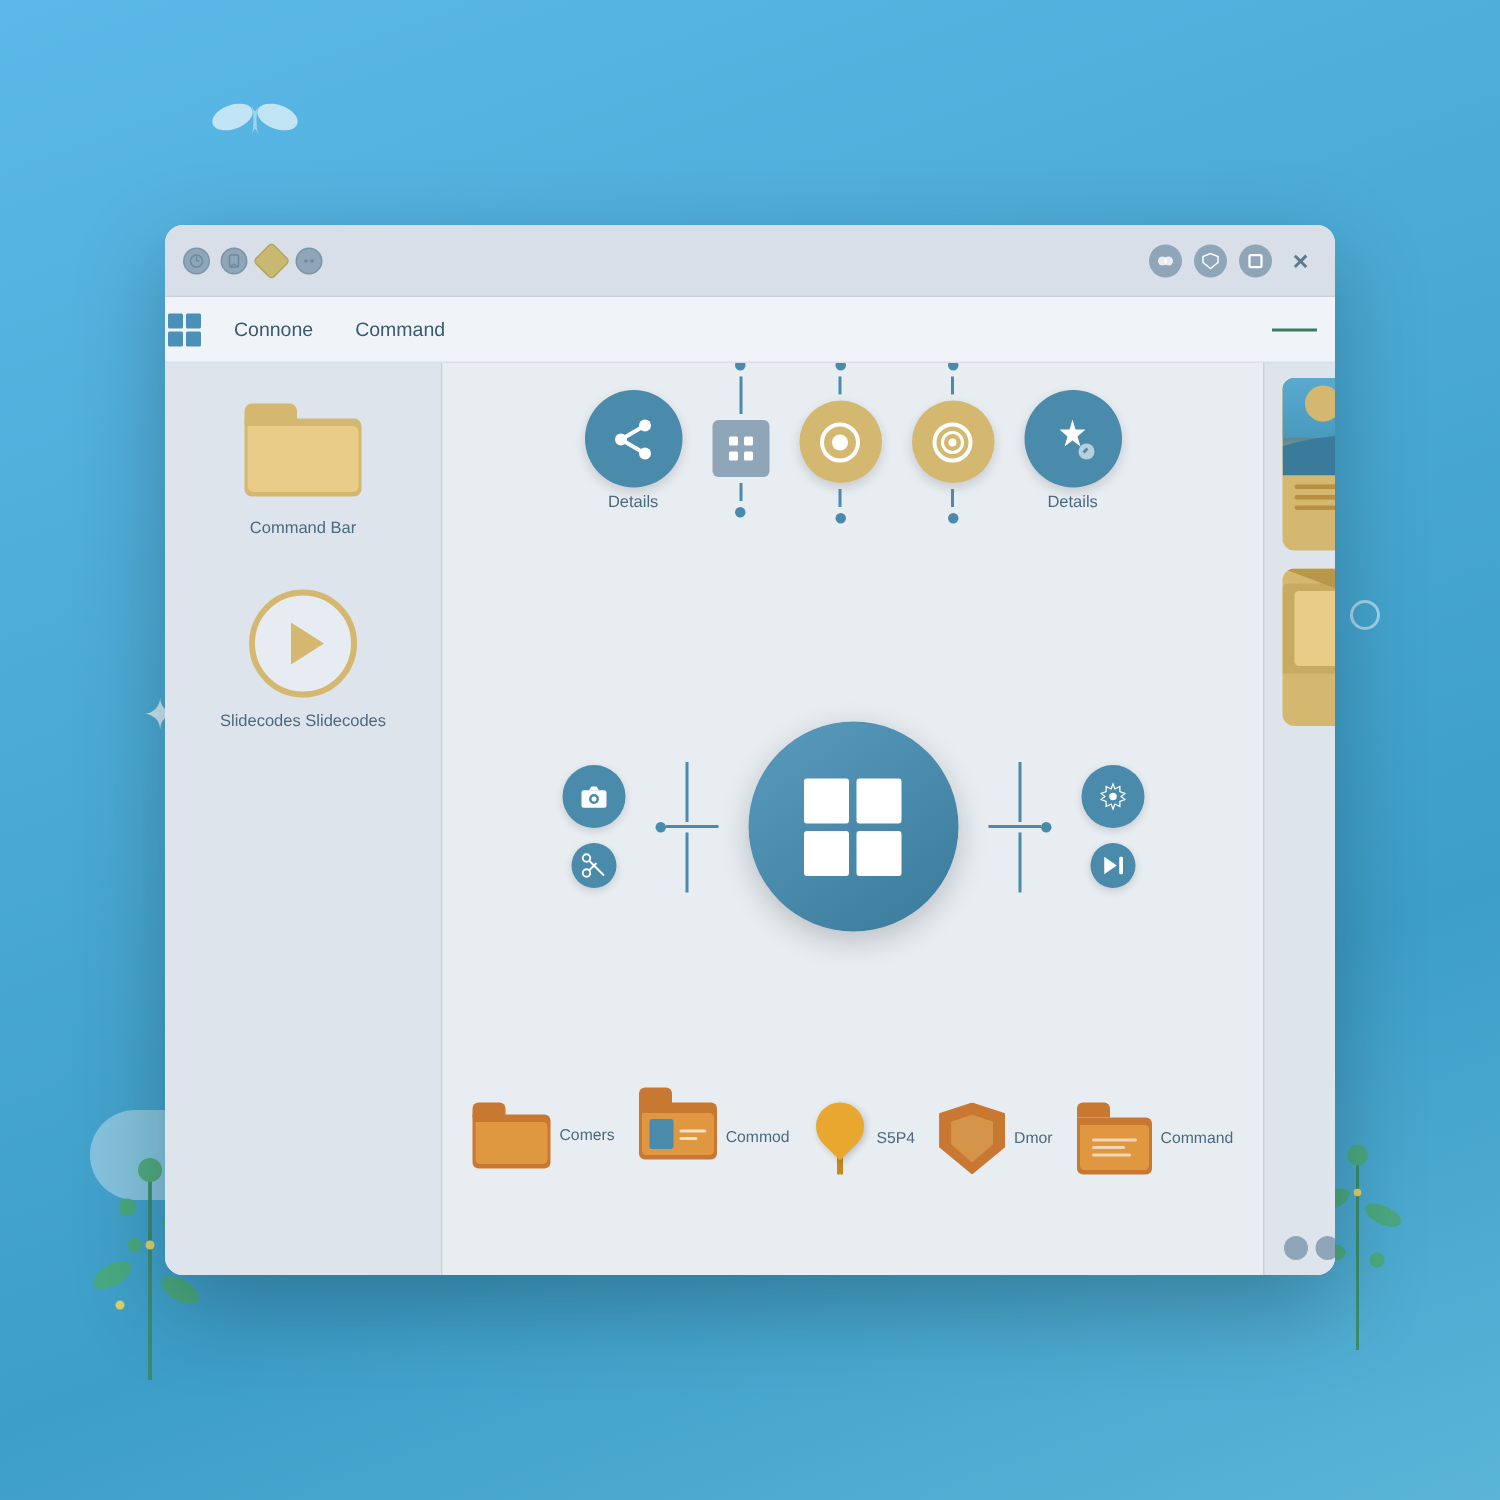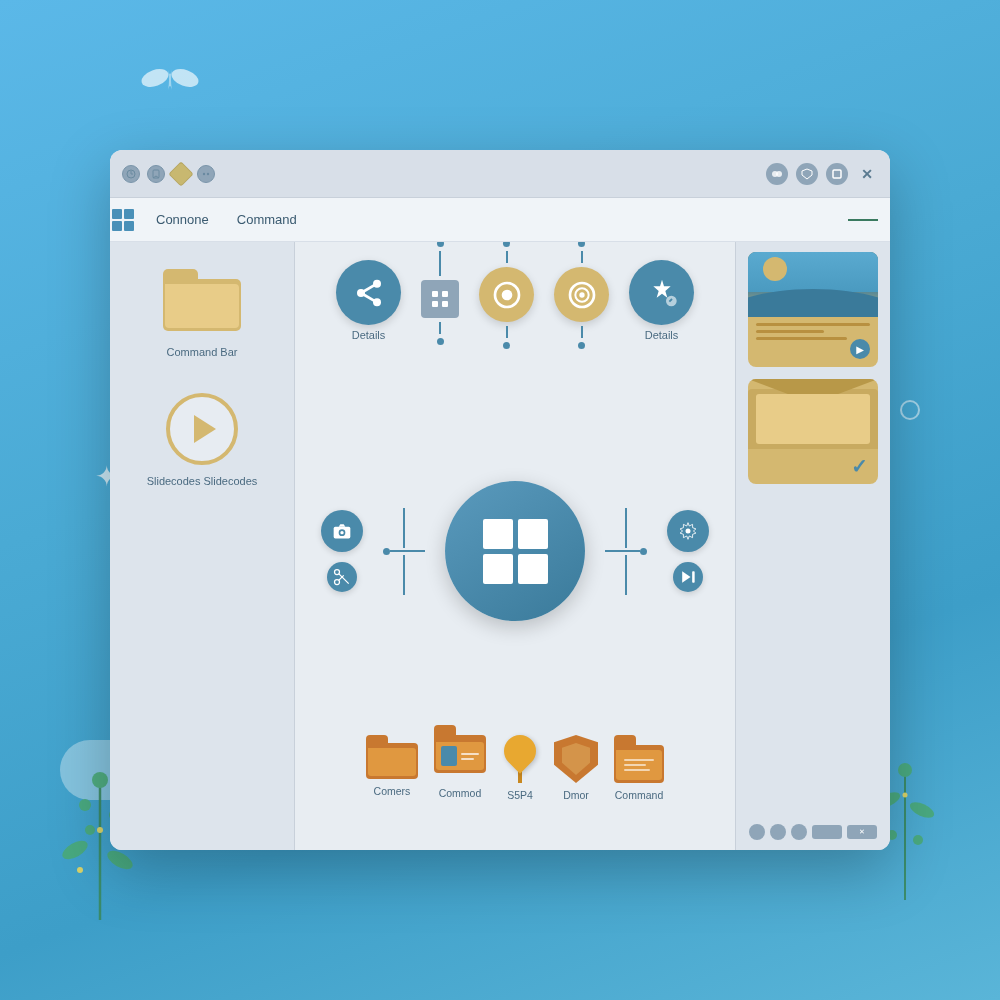--- a/index.html
+++ b/index.html
@@ -441,21 +441,21 @@
       display: flex;
       align-items: flex-start;
       justify-content: center;
       gap: 16px;
       padding: 5px 10px;
       height: 110px;
     }
 
     .bottom-icon-col {
       display: flex;
-      flex-direction: column;
+      flex-direction: row;
       align-items: center;
       gap: 6px;
       cursor: pointer;
     }
 
     
     .mini-folder {
       width: 52px;
       height: 44px;
       position: relative;

